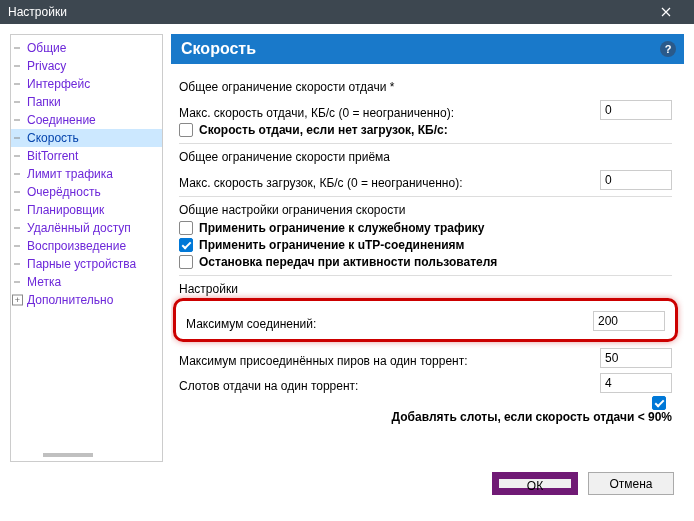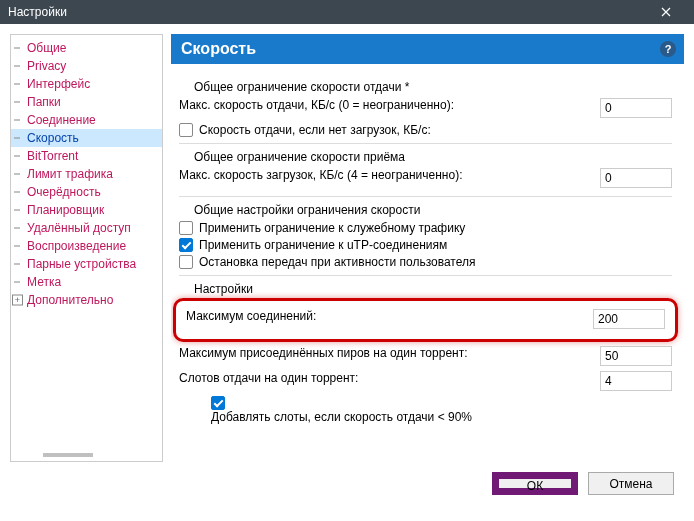--- a/index.html
+++ b/index.html
@@ -3,41 +3,41 @@
 <meta charset="utf-8">
 <style>
 * { box-sizing: border-box; margin: 0; padding: 0; }
 body { font-family: "Segoe UI", Tahoma, sans-serif; font-size: 12px; color: #000; background: #fff; width: 694px; height: 521px; overflow: hidden; }
 .titlebar { background: #3d4750; color: #fff; height: 24px; display: flex; align-items: center; padding: 0 8px; }
 .titlebar-text { flex: 1; font-size: 12px; }
 .close-btn { width: 40px; height: 28px; display: flex; align-items: center; justify-content: center; color: #fff; font-size: 14px; cursor: pointer; }
 .dialog-body { display: flex; padding: 10px 10px 0 10px; height: 438px; }
 .sidebar { width: 153px; border: 1px solid #ccc; overflow-y: auto; padding: 4px 0; position: relative; }
 .nav-list { list-style: none; }
-.nav-item { padding: 2px 4px 2px 16px; position: relative; cursor: pointer; white-space: nowrap; color: #be185d; }
+.nav-item { padding: 2px 4px 2px 16px; position: relative; cursor: pointer; white-space: nowrap; color: #6d28d9; }
 .nav-item.selected { background: #cce8ff; color: #0645ad; }
 .nav-item::before { content: ""; position: absolute; left: 3px; top: 50%; transform: translateY(-50%); width: 6px; height: 1px; background: #888; }
 .nav-item.selected::before { background: #888; }
 .nav-item.expandable::before { content: "+"; width: 9px; height: 9px; border: 1px solid #888; background: #fff; font-size: 9px; line-height: 8px; text-align: center; color: #666; left: 1px; }
 .sidebar::-webkit-scrollbar { width: 16px; }
 .sidebar-scroll { position: absolute; bottom: 2px; left: 20px; right: 4px; height: 16px; }
 .sidebar-scroll-thumb { position: absolute; bottom: 2px; left: 12px; width: 50px; height: 4px; background: #c0c0c0; border-radius: 0; }
 
 .content { flex: 1; margin-left: 8px; overflow: hidden; }
 .section-title { background: #1979ca; color: #fff; padding: 6px 10px; font-size: 16px; font-weight: bold; position: relative; }
 .help-icon { position: absolute; right: 8px; top: 7px; width: 16px; height: 16px; border-radius: 50%; background: #2a5a8a; color: #fff; font-size: 11px; text-align: center; line-height: 16px; cursor: pointer; }
 .settings { padding: 10px 12px 0 8px; }
-.subtitle { font-size: 12px; margin: 6px 0 4px 15px; }
-.row { display: flex; align-items: flex-start; margin: 3px 0; min-height: 22px; gap: 6px; }
+.subtitle { font-size: 12px; margin: 6px 0 4px 0; }
+.row { display: flex; align-items: flex-end; margin: 3px 0; min-height: 22px; gap: 6px; }
 .row-label { flex: 1; font-size: 12px; }
 .row-input { width: 72px; height: 20px; border: 1px solid #ccc; padding: 0 4px; font-size: 12px; background: #fff; }
 .cb { margin-right: 6px; width: 14px; height: 14px; border: 1px solid #888; border-radius: 2px; display: inline-flex; align-items: center; justify-content: center; flex-shrink: 0; }
 .cb.checked { background: #0078d7; border-color: #0078d7; }
 .cb.checked::after { content: ""; width: 3px; height: 7px; border: solid #fff; border-width: 0 2px 2px 0; transform: rotate(45deg); margin-top: -2px; }
-.cb-row { display: flex; align-items: flex-start; margin: 3px 0 3px 0; }
+.cb-row { display: flex; align-items: flex-end; margin: 3px 0 3px 0; font-weight: bold; }
 .cb-row.indent { margin-left: 32px; flex-direction: column; }
 hr.sep { border: none; border-top: 1px solid #ddd; margin: 6px 0 2px 0; }
 .highlight { border: 3px solid #cc0000; border-radius: 10px; padding: 8px 10px; margin: 2px -6px 4px -6px; box-shadow: 0 0 6px rgba(200,0,0,0.4); }
 .highlight .row { margin: 0; }
 .buttons { display: flex; justify-content: flex-end; gap: 10px; padding: 10px 20px 12px 0; }
 .btn { min-width: 86px; height: 23px; border: 1px solid #aaa; background: #f0f0f0; font-size: 12px; cursor: pointer; }
 .btn.default { border: 7px solid #701a75; }
 </style>
 </head>
 <body>
@@ -88,21 +88,21 @@
         <input class="row-input" value="0" style="">
       </div>
       <div class="cb-row">
         <span class="cb"></span>
         <span>Скорость отдачи, если нет загрузок, КБ/с:</span>
       </div>
 
       <hr class="sep">
       <div class="subtitle">Общее ограничение скорости приёма</div>
       <div class="row">
-        <span class="row-label">Макс. скорость загрузок, КБ/с (4 = неограниченно):</span>
+        <span class="row-label">Макс. скорость загрузок, КБ/с (0 = неограниченно):</span>
         <input class="row-input" value="0" style="">
       </div>
 
       <hr class="sep">
       <div class="subtitle">Общие настройки ограничения скорости</div>
       <div class="cb-row">
         <span class="cb"></span>
         <span>Применить ограничение к служебному трафику</span>
       </div>
       <div class="cb-row">

